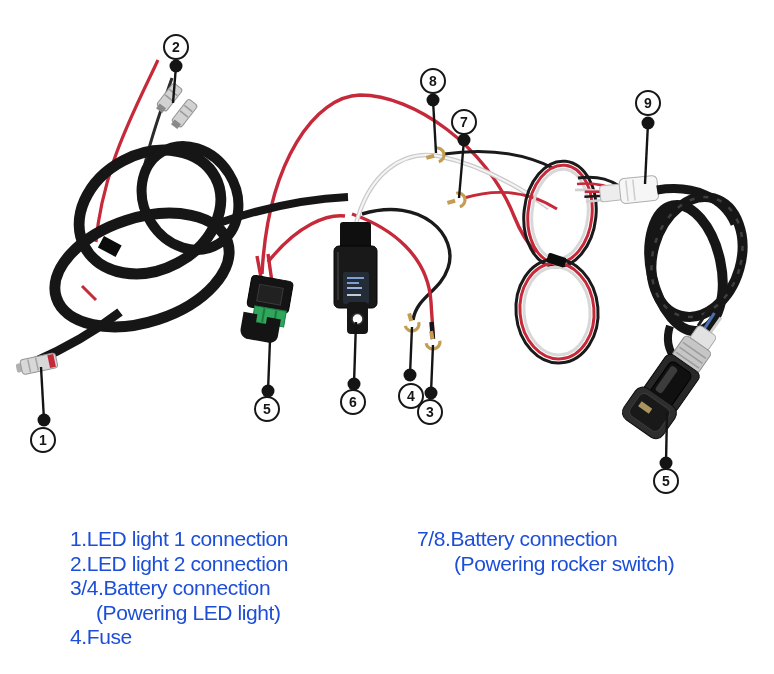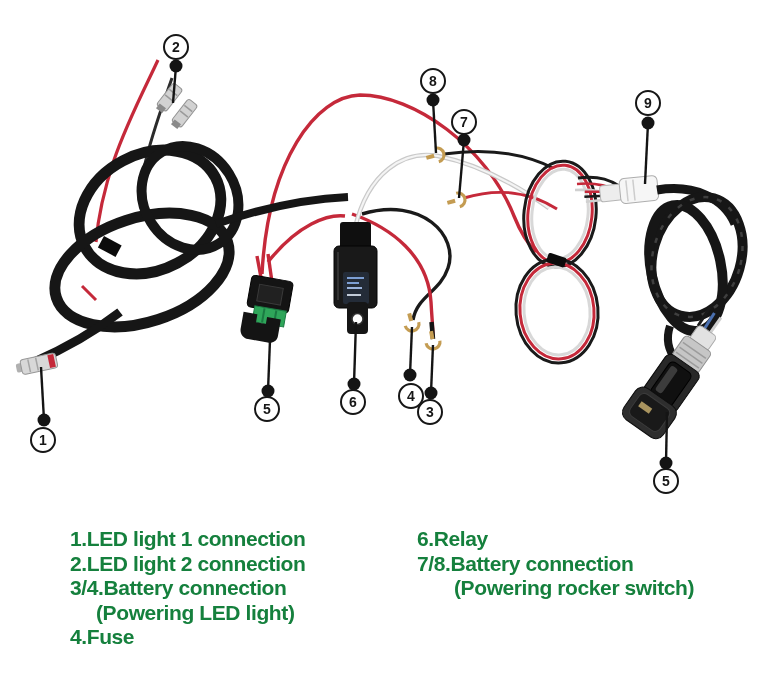--- a/index.html
+++ b/index.html
@@ -8,21 +8,21 @@
     font-family:"Liberation Sans",sans-serif;overflow:hidden;
   }
   svg.harness{position:absolute;left:0;top:0;z-index:1;}
   .callout{
     position:absolute;width:26px;height:26px;box-sizing:border-box;
     border:2px solid #161616;border-radius:50%;background:#fff;color:#161616;
     font-size:14px;font-weight:bold;line-height:22px;text-align:center;z-index:3;
   }
   .legend{
     position:absolute;top:527px;left:0;width:734px;height:140px;z-index:2;
-    color:#15803d;font-weight:bold;font-size:21px;line-height:24.5px;letter-spacing:-0.4px;
+    color:#1d4ed8;font-weight:normal;font-size:21px;line-height:24.5px;letter-spacing:-0.4px;
   }
   .legend-col{position:absolute;top:0;white-space:nowrap;}
   .legend-col.left{left:70px;}
   .legend-col.right{left:417px;}
   .legend-line.indent-sm{padding-left:26px;}
   .legend-line.indent-lg{padding-left:37px;}
 </style>
 </head>
 <body>
 
@@ -232,19 +232,18 @@
 
   <div class="legend">
     <div class="legend-col left">
       <div class="legend-line">1.LED light 1 connection</div>
       <div class="legend-line">2.LED light 2 connection</div>
       <div class="legend-line">3/4.Battery connection</div>
       <div class="legend-line indent-sm">(Powering LED light)</div>
       <div class="legend-line">4.Fuse</div>
     </div>
     <div class="legend-col right">
-      <div class="legend-line">6.Relay</div>
       <div class="legend-line">7/8.Battery connection</div>
       <div class="legend-line indent-lg">(Powering rocker switch)</div>
     </div>
   </div>
 
 </div>
 
 </body></html>

